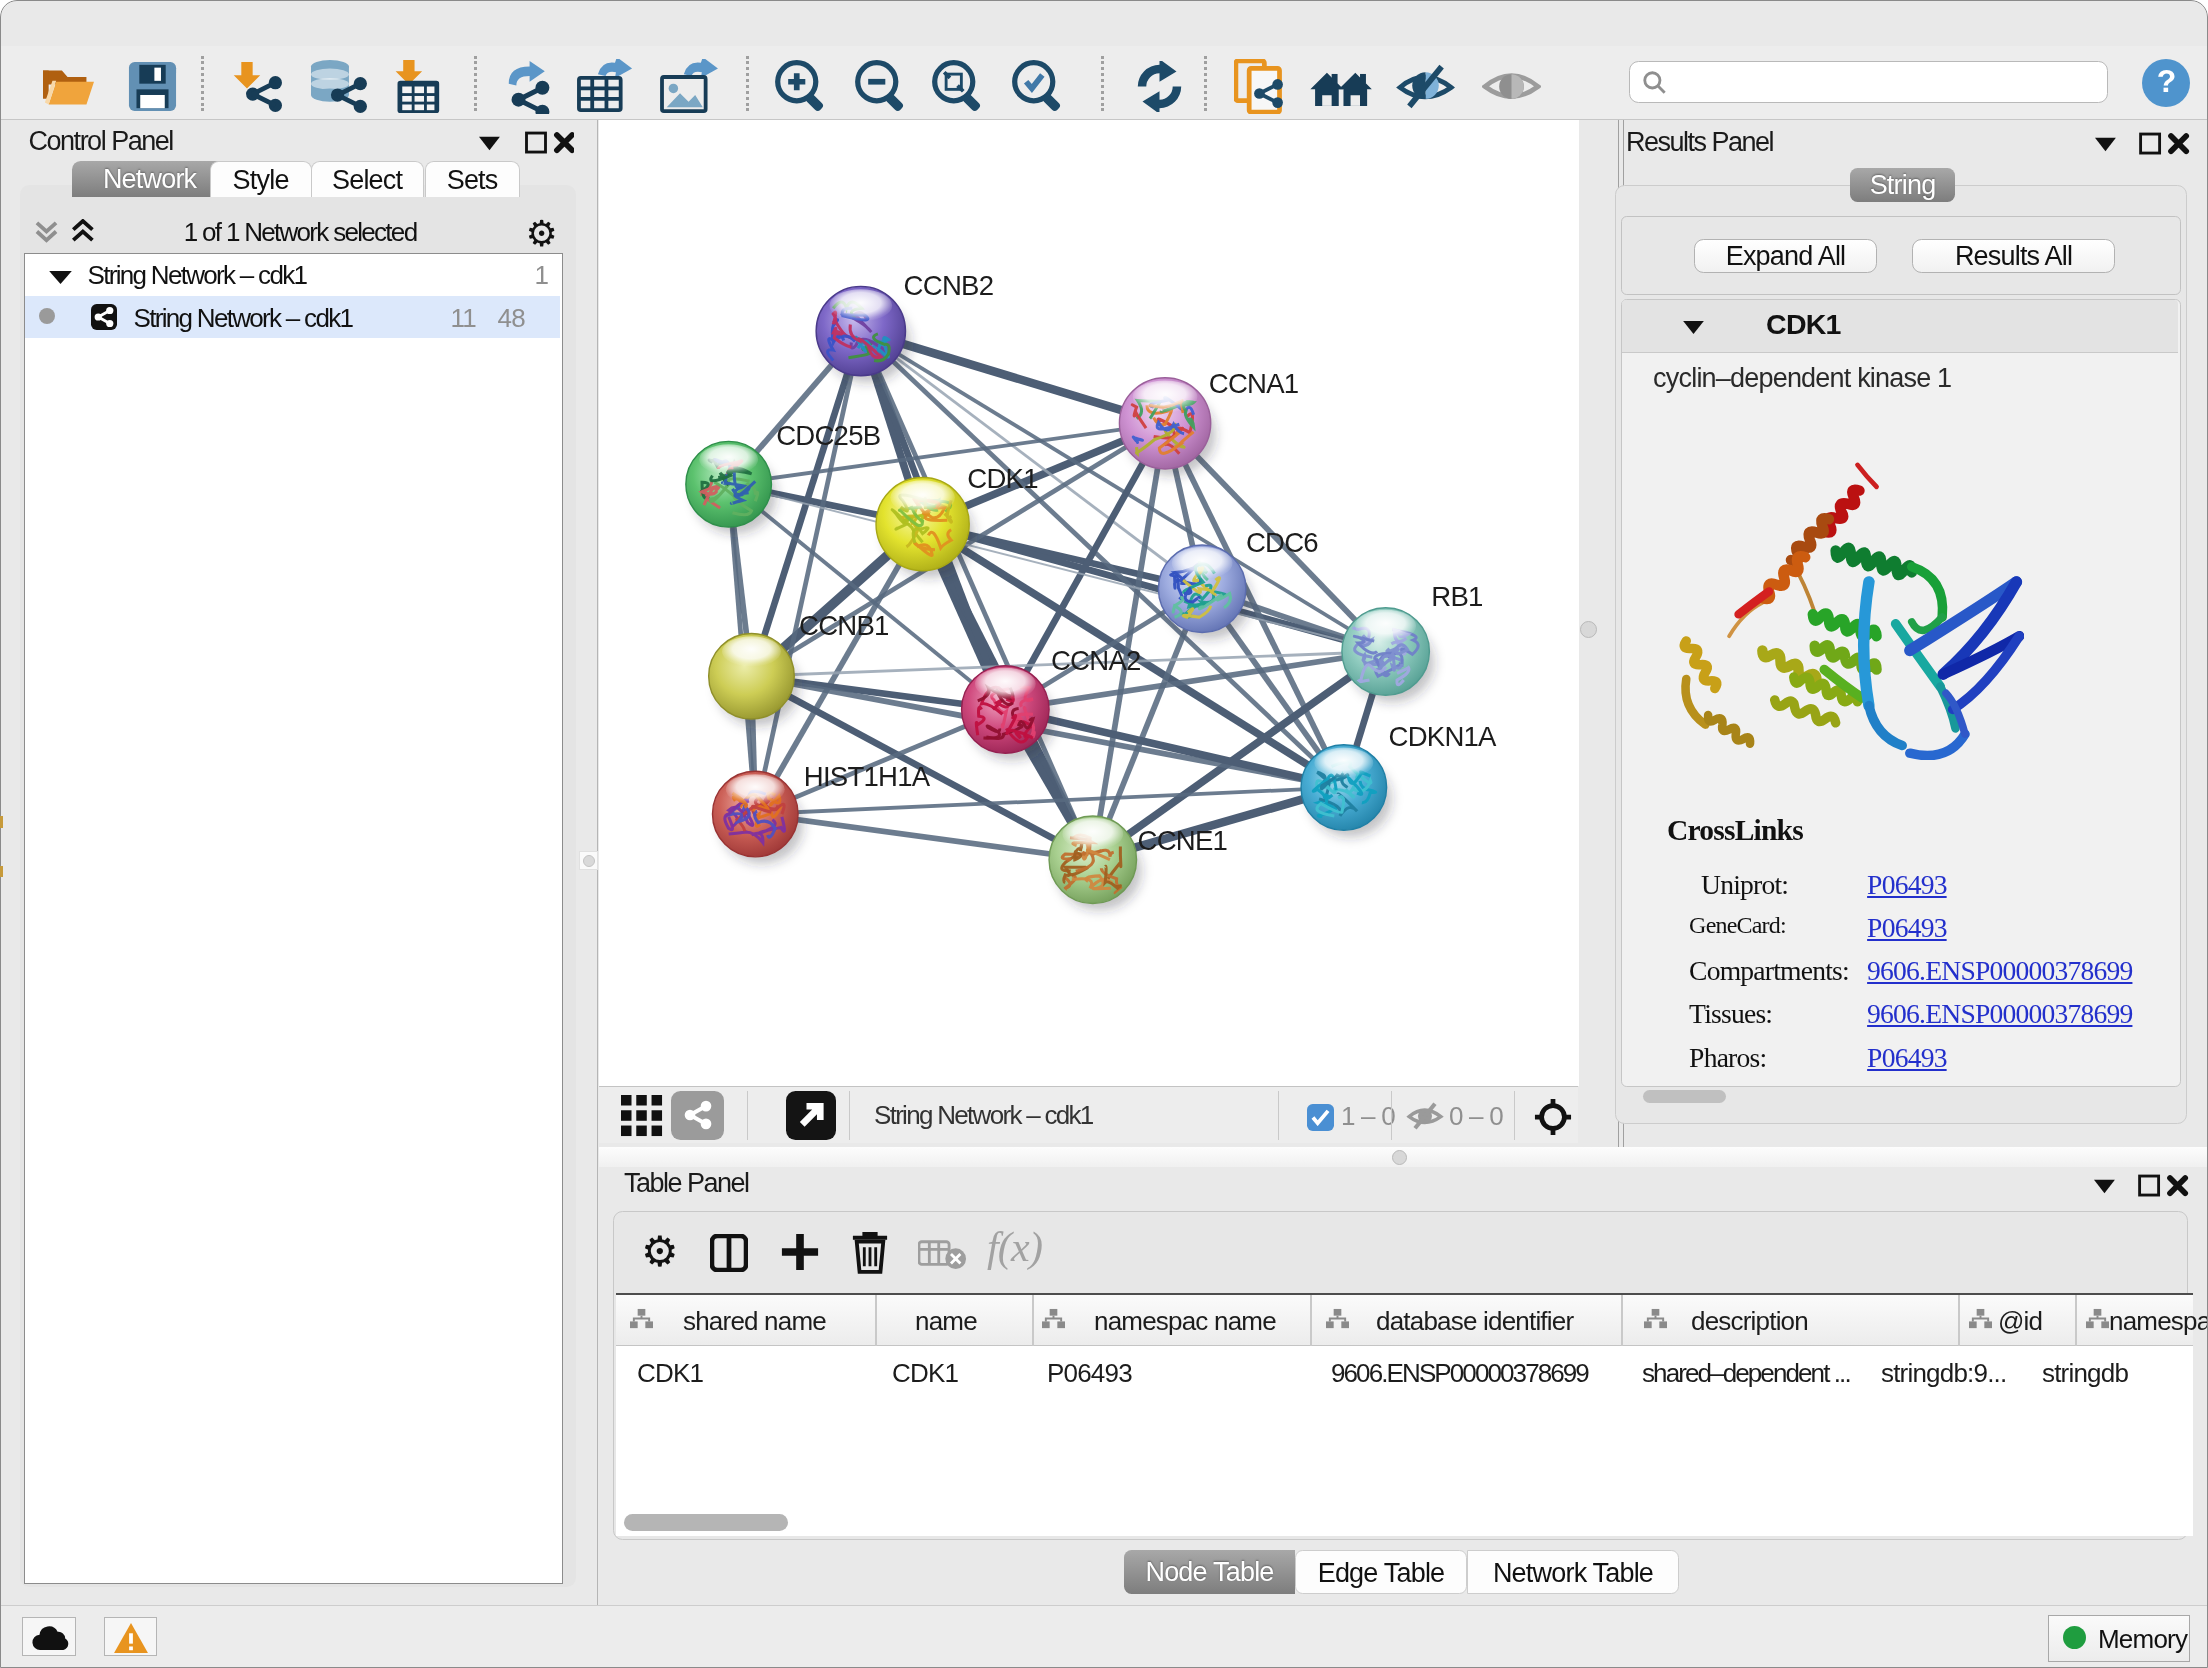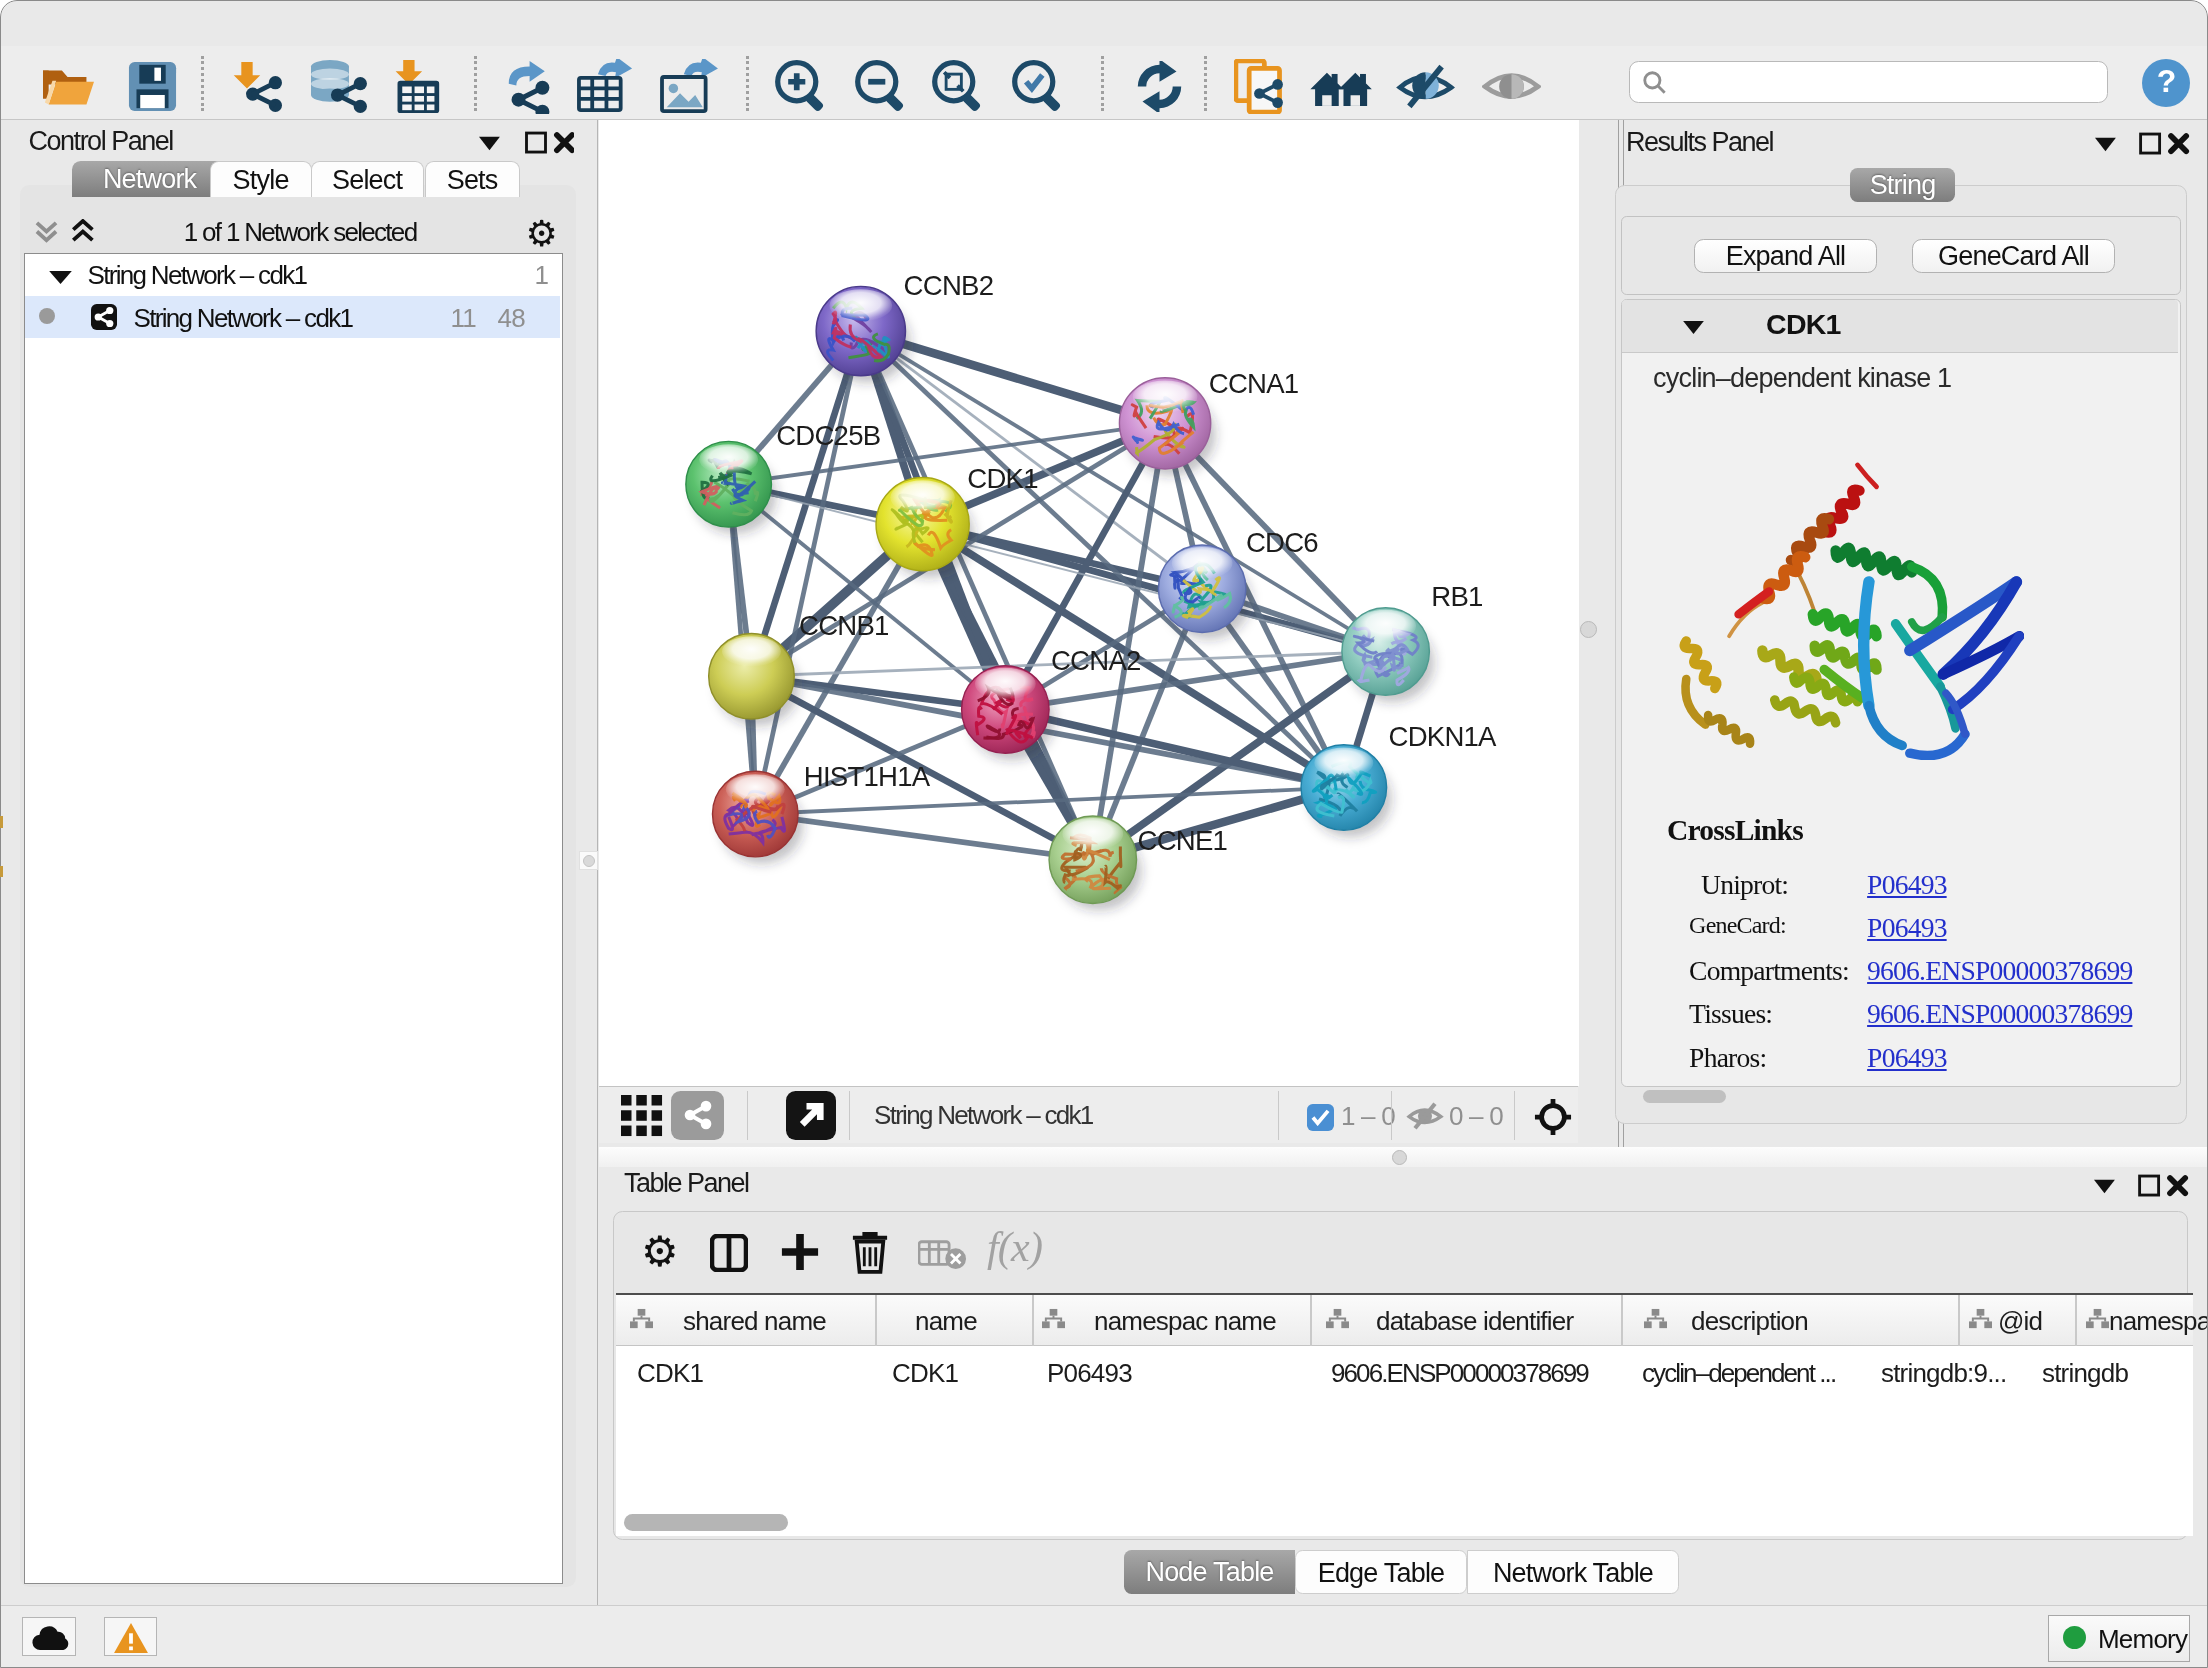--- a/index.html
+++ b/index.html
@@ -712,21 +712,21 @@
  <div class="ptitle abs" style="left:1.9px;top:6.7px">Results Panel</div>
  <svg class="abs" style="left:471px;top:12.4px" width="95" height="25" viewBox="0 0 100 26">
    <path d="M0 6 L22 6 11 20z" fill="#111"></path>
    <rect x="48" y="2" width="20" height="20" fill="none" stroke="#111" stroke-width="3"></rect>
    <path d="M80 4 L96 20 M96 4 L80 20" stroke="#111" stroke-width="6" stroke-linecap="round"></path>
  </svg>
  <div class="abs" style="left:226px;top:48px;width:105px;height:34px;z-index:5;border-radius:7.6px;background:linear-gradient(#a8a8a8,#7d7d7d);color:#fff;font-size:27px;text-align:center;line-height:34px;text-shadow:0 -1px 1.9px rgba(0,0,0,.35)">String</div>
  <div class="cbox" style="left:-8.6px;top:65px;width:572px;height:939px;background:#e7e7e7;border:1px solid #cccccc"></div>
  <div class="rbox" style="left:-2.9px;top:96px;width:560px;height:79px;border-color:#c2c2c2"></div>
  <div class="btn" style="left:70px;top:119px;width:183px;height:34px;line-height:32px">Expand All</div>
- <div class="btn" style="left:288px;top:119px;width:203px;height:34px;line-height:32px">GeneCard All</div>
+ <div class="btn" style="left:288px;top:119px;width:203px;height:34px;line-height:32px">Results All</div>
  <div class="rbox" style="left:-2.9px;top:179px;width:560px;height:788px;background:#f1f1f1">
    <div class="abs" style="left:0;top:0;width:556px;height:53px;background:#e3e3e3;border-bottom:1.9px solid #c9c9c9;border-radius:3.8px 3.8px 0 0">
      <svg class="abs" style="left:60px;top:19px" width="23" height="16" viewBox="0 0 24 17">
             <path d="M1 2 L23 2 12 16z" fill="#111"></path>
           </svg>
      <div class="abs" style="left:144px;top:7.6px;font-size:28.5px;font-weight:bold;color:#111">CDK1</div>
    </div>
    <div class="abs" style="left:31px;top:63px;font-size:27px;color:#2a2a2a">cyclin–dependent kinase 1</div>
    <div class="abs" style="left:50px;top:160px">
           <svg width="352" height="300" viewBox="0 0 370 315">
@@ -877,21 +877,21 @@
               <rect x="17" y="14" width="8" height="7"></rect>
               <path d="M13 8 v4 M5 14 v-3 h16 v3" stroke="#8a8a8a" stroke-width="2" fill="none"></path>
             </g>
           </svg>
         </div>
   <div class="abs th" style="left:1493px;top:11.4px">namespac</div>
   <div class="abs th" style="left:21px;top:63px">CDK1</div>
   <div class="abs th" style="left:276px;top:63px">CDK1</div>
   <div class="abs th" style="left:431px;top:63px">P06493</div>
   <div class="abs th" style="left:715px;top:63px;letter-spacing:-1.9px">9606.ENSP00000378699</div>
-  <div class="abs th" style="left:1026px;top:63px;letter-spacing:-1.9px">cyclin–dependent ...</div>
+  <div class="abs th" style="left:1026px;top:63px;letter-spacing:-1.9px">shared–dependent ...</div>
   <div class="abs th" style="left:1265px;top:63px">stringdb:9...</div>
   <div class="abs th" style="left:1426px;top:63px">stringdb</div>
   <div class="abs" style="left:7.6px;top:219px;width:164px;height:17px;border-radius:8.6px;background:#b5b5b5"></div>
  </div>
  <div class="ttab" style="left:525px;top:388px;width:171px;background:linear-gradient(#a8a8a8,#7d7d7d);color:#fff;text-shadow:0 -1px 1.9px rgba(0,0,0,.35);border-radius:7.6px 0 0 7.6px">Node Table</div>
  <div class="ttab" style="left:696px;top:388px;width:172px;background:#fdfdfd;color:#111;border:1px solid #cdcdcd">Edge Table</div>
  <div class="ttab" style="left:868px;top:388px;width:212px;background:#fdfdfd;color:#111;border:1px solid #cdcdcd;border-radius:0 7.6px 7.6px 0">Network Table</div>
 </div>
 
 <div class="statusbar">

